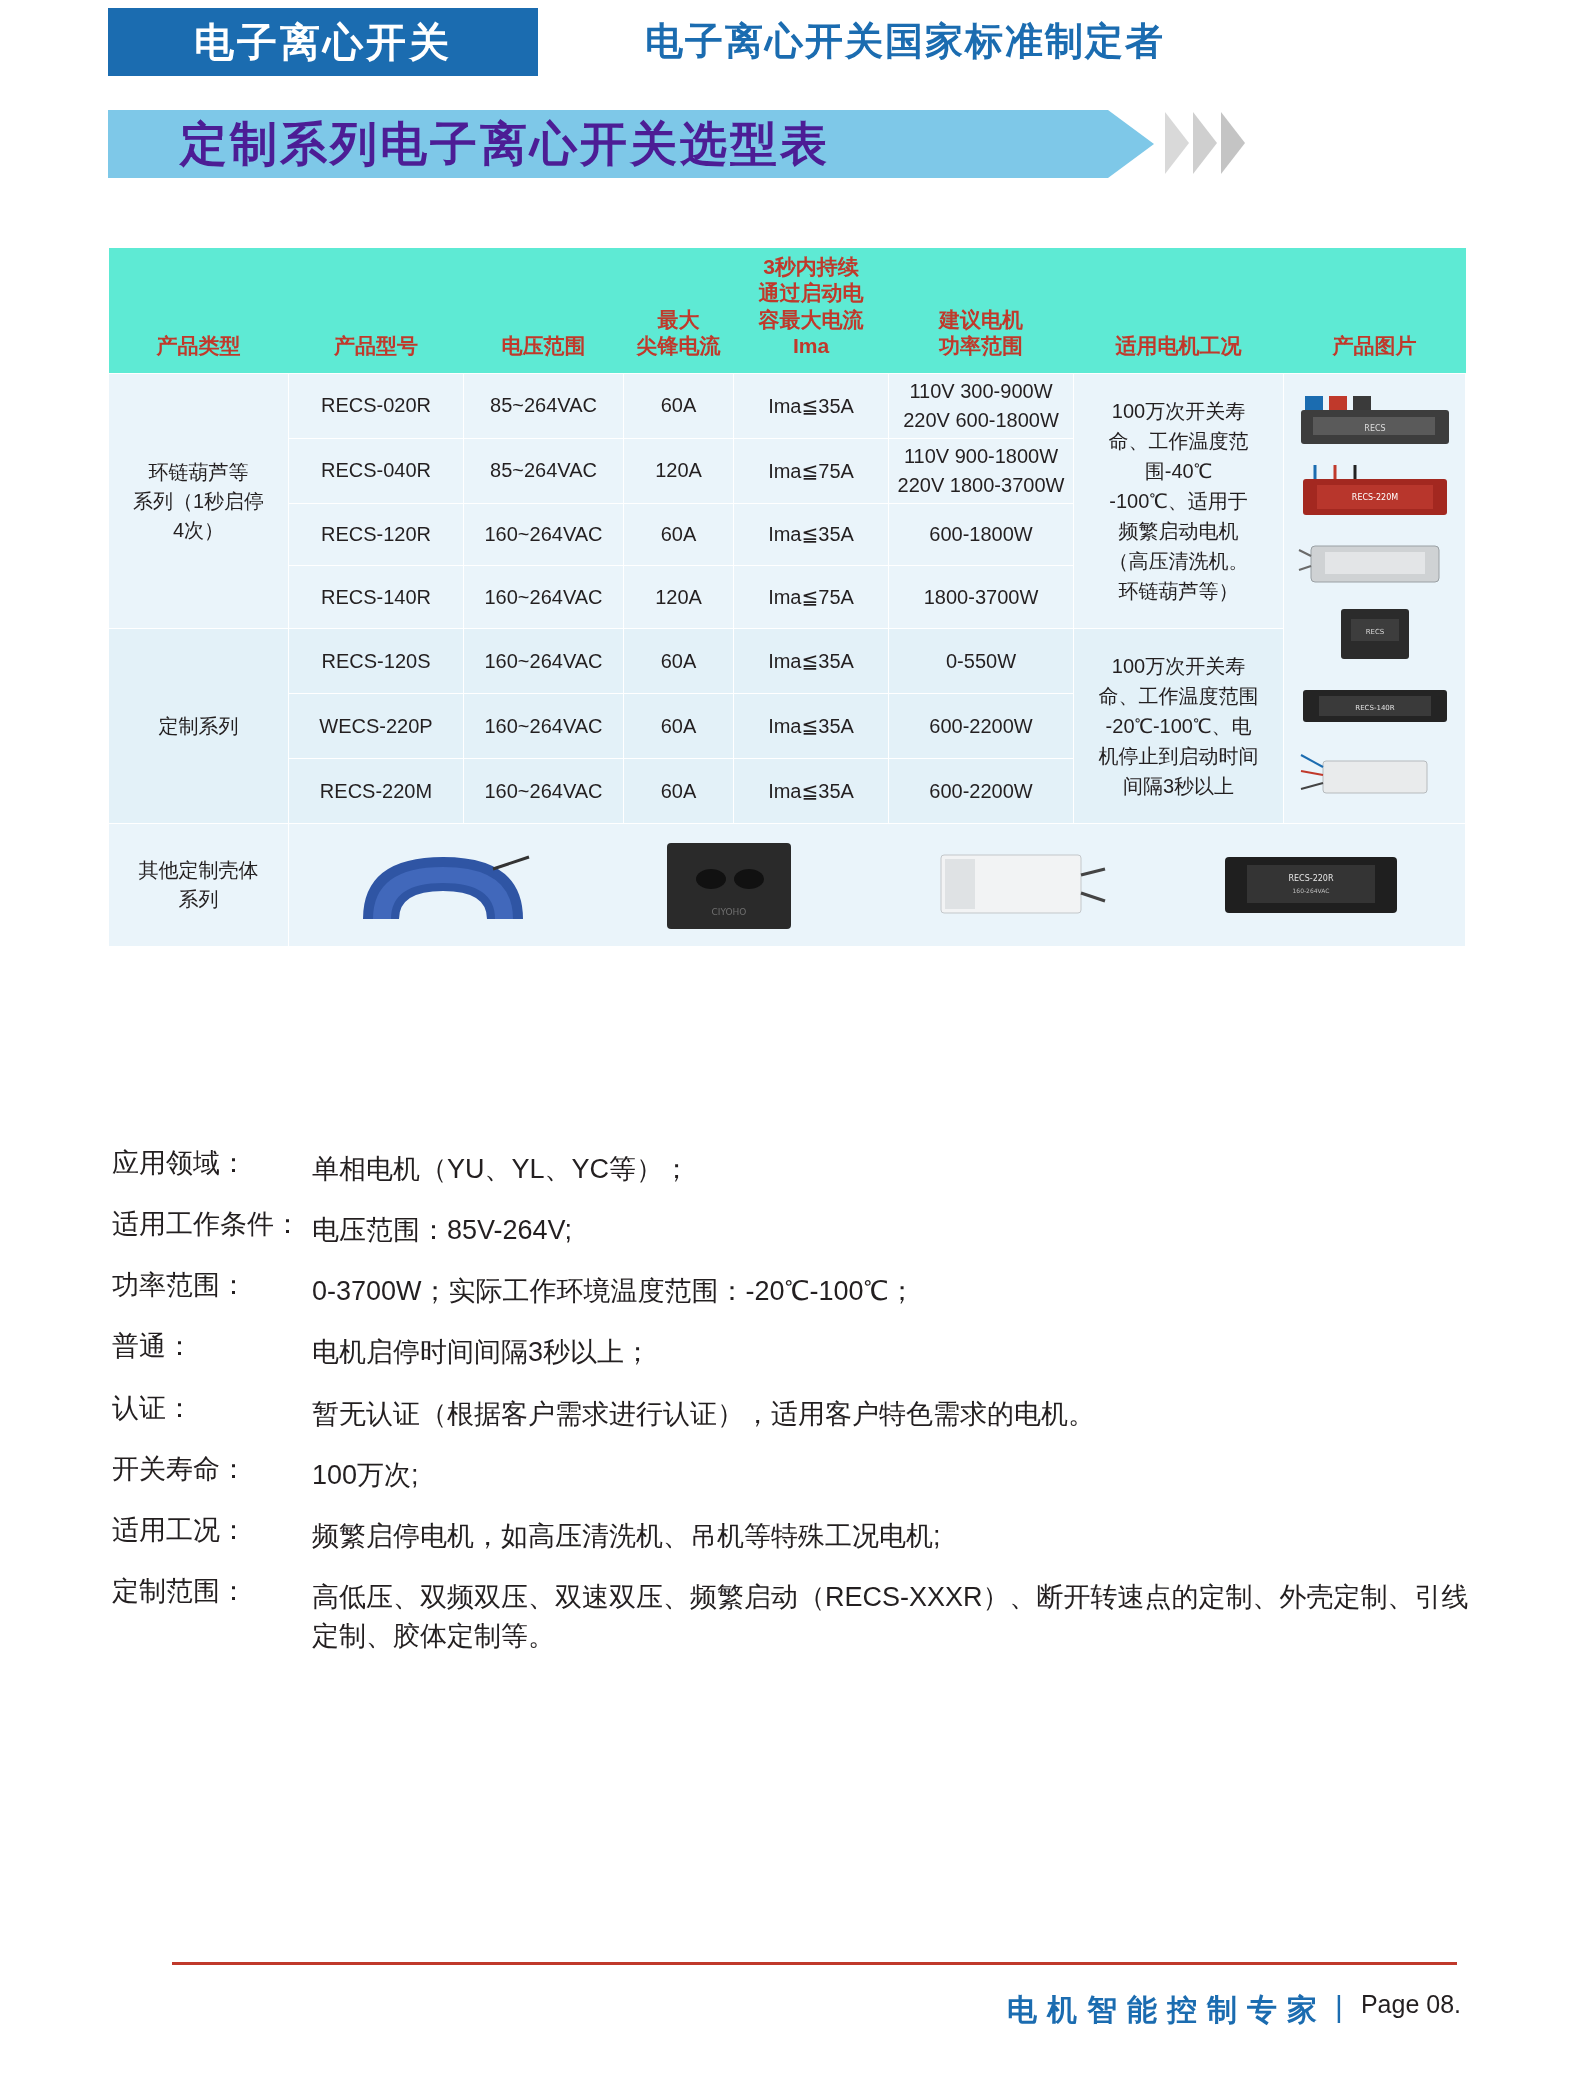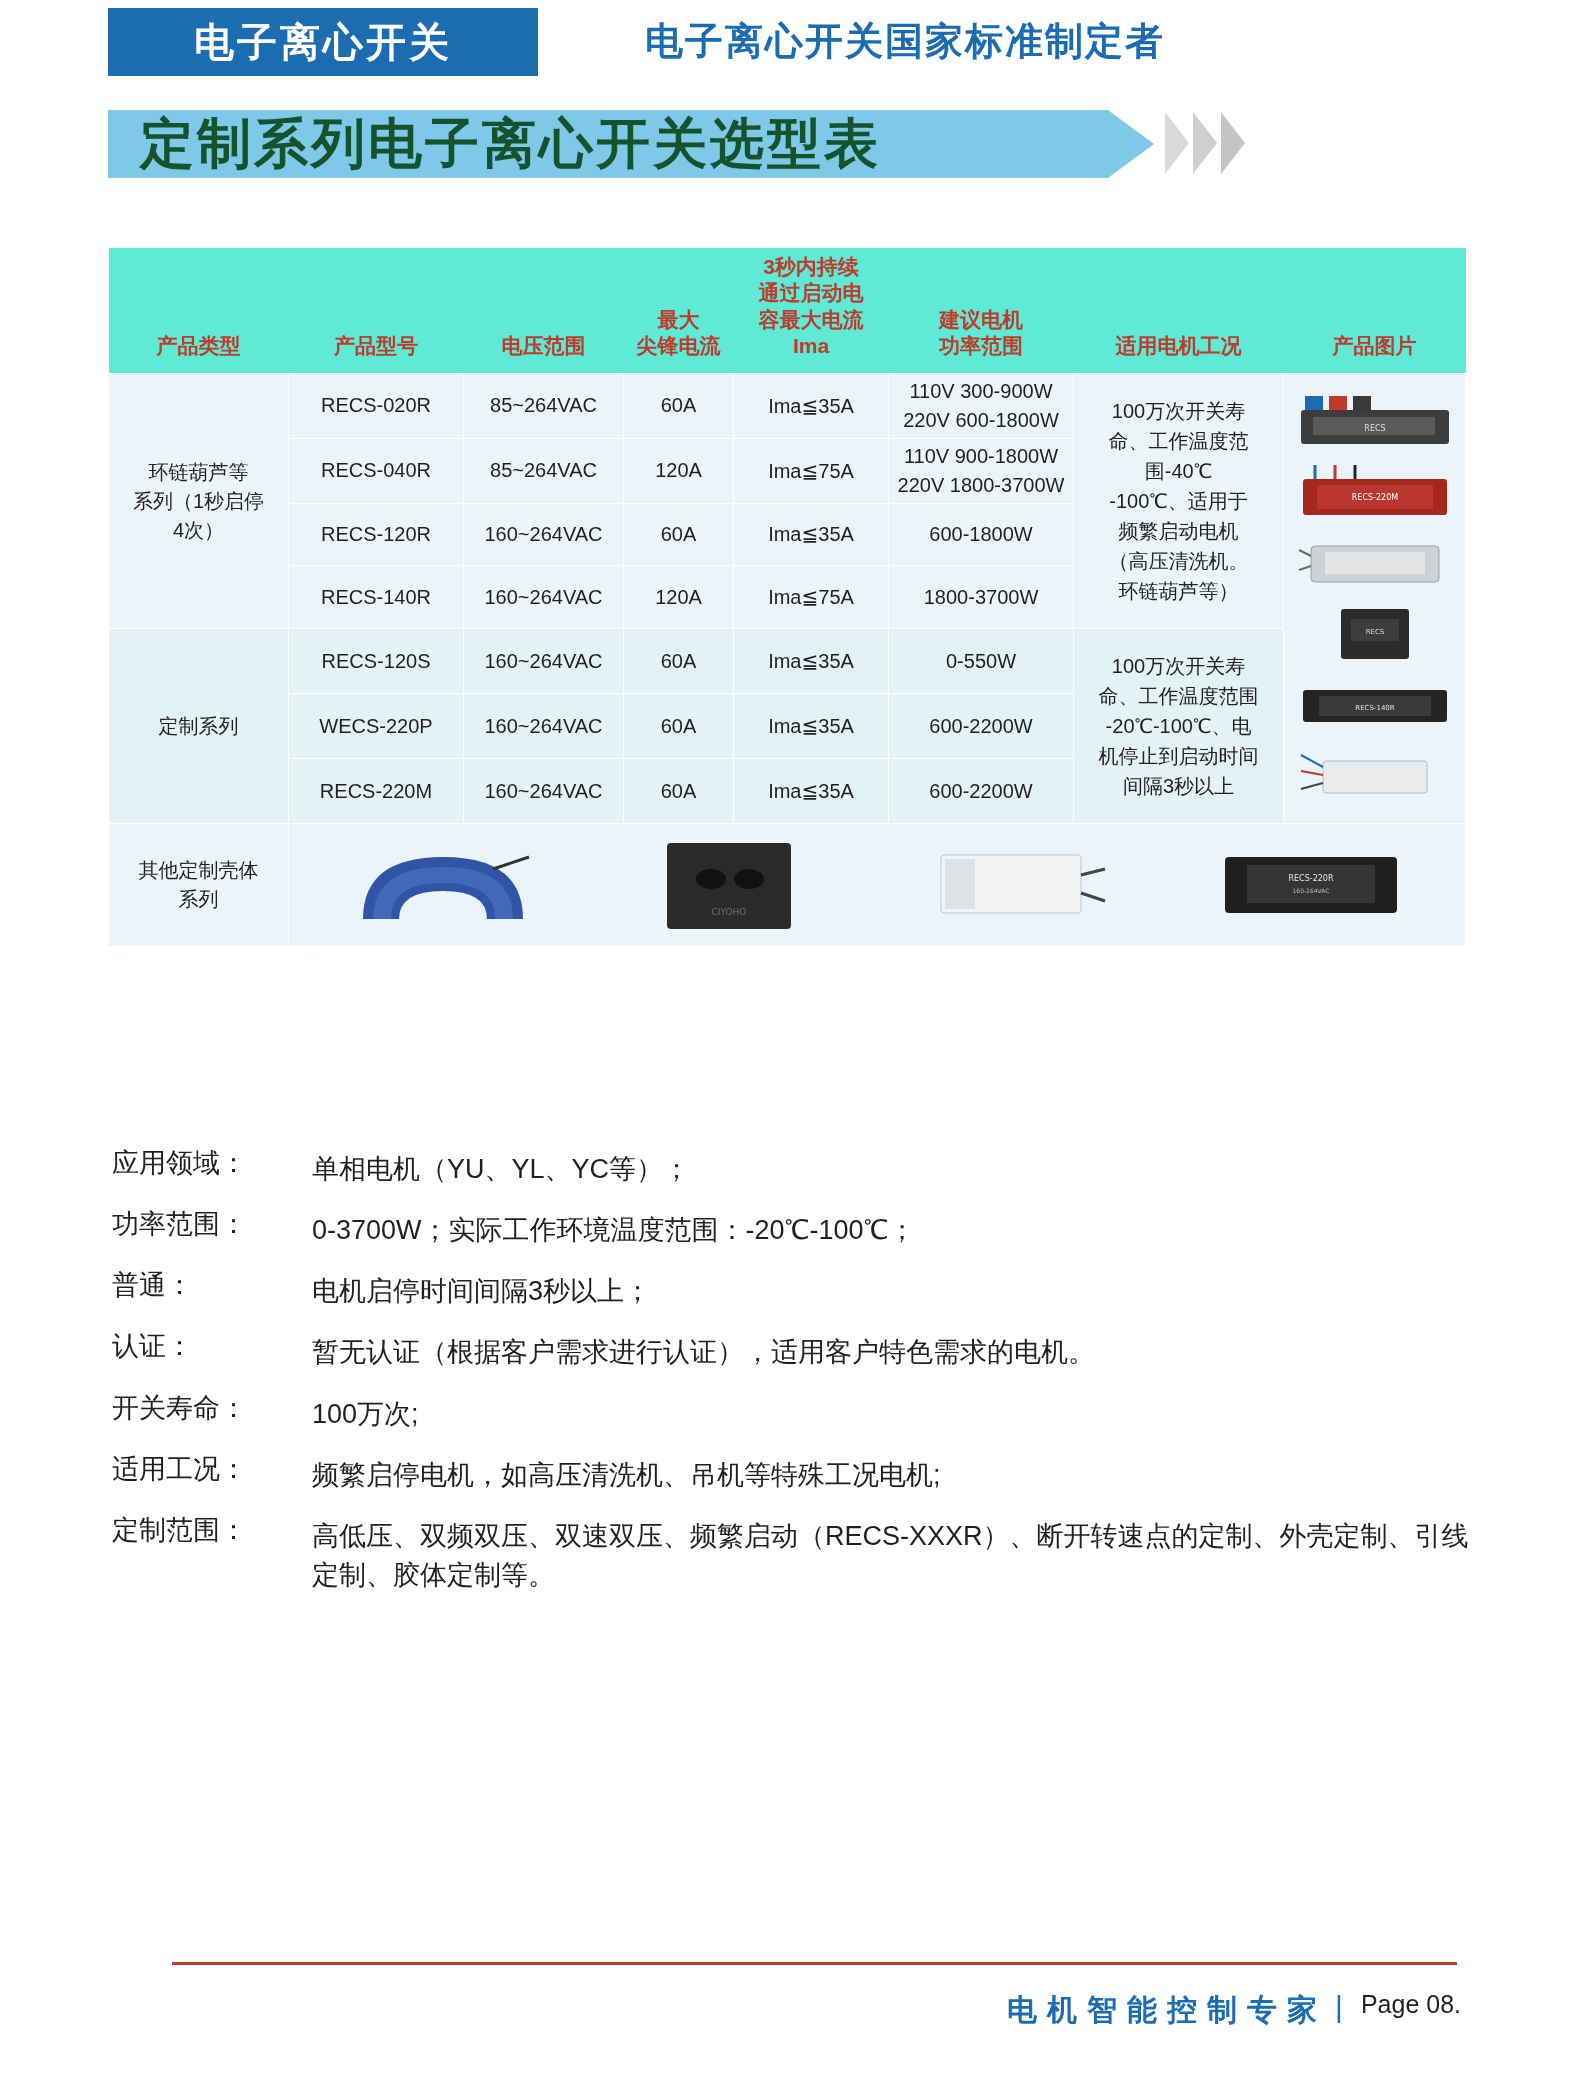--- a/index.html
+++ b/index.html
@@ -69,24 +69,24 @@
     position: absolute;
     right: -46px;
     top: 0;
     width: 0;
     height: 0;
     border-top: 34px solid transparent;
     border-bottom: 34px solid transparent;
     border-left: 46px solid #7ec8e8;
   }
   .title-bar-text {
-    margin-left: 32px;
-    font-size: 54px;
+    margin-left: 72px;
+    font-size: 47px;
     font-weight: bold;
-    color: #14532d;
+    color: #4c1d95;
     letter-spacing: 3px;
   }
   .chevrons {
     position: absolute;
     left: 1165px;
     top: 112px;
     display: flex;
     gap: 4px;
   }
   .chev {
@@ -457,20 +457,24 @@
       </tbody>
     </table>
   </div>
 
   <div class="specs">
     <div class="spec-row">
       <div class="spec-label">应用领域：</div>
       <div class="spec-value">单相电机（YU、YL、YC等）；</div>
     </div>
     <div class="spec-row">
+      <div class="spec-label">适用工作条件：</div>
+      <div class="spec-value">电压范围：85V-264V;</div>
+    </div>
+    <div class="spec-row">
       <div class="spec-label">功率范围：</div>
       <div class="spec-value">0-3700W；实际工作环境温度范围：-20℃-100℃；</div>
     </div>
     <div class="spec-row">
       <div class="spec-label">普通：</div>
       <div class="spec-value">电机启停时间间隔3秒以上；</div>
     </div>
     <div class="spec-row">
       <div class="spec-label">认证：</div>
       <div class="spec-value">暂无认证（根据客户需求进行认证），适用客户特色需求的电机。</div>

